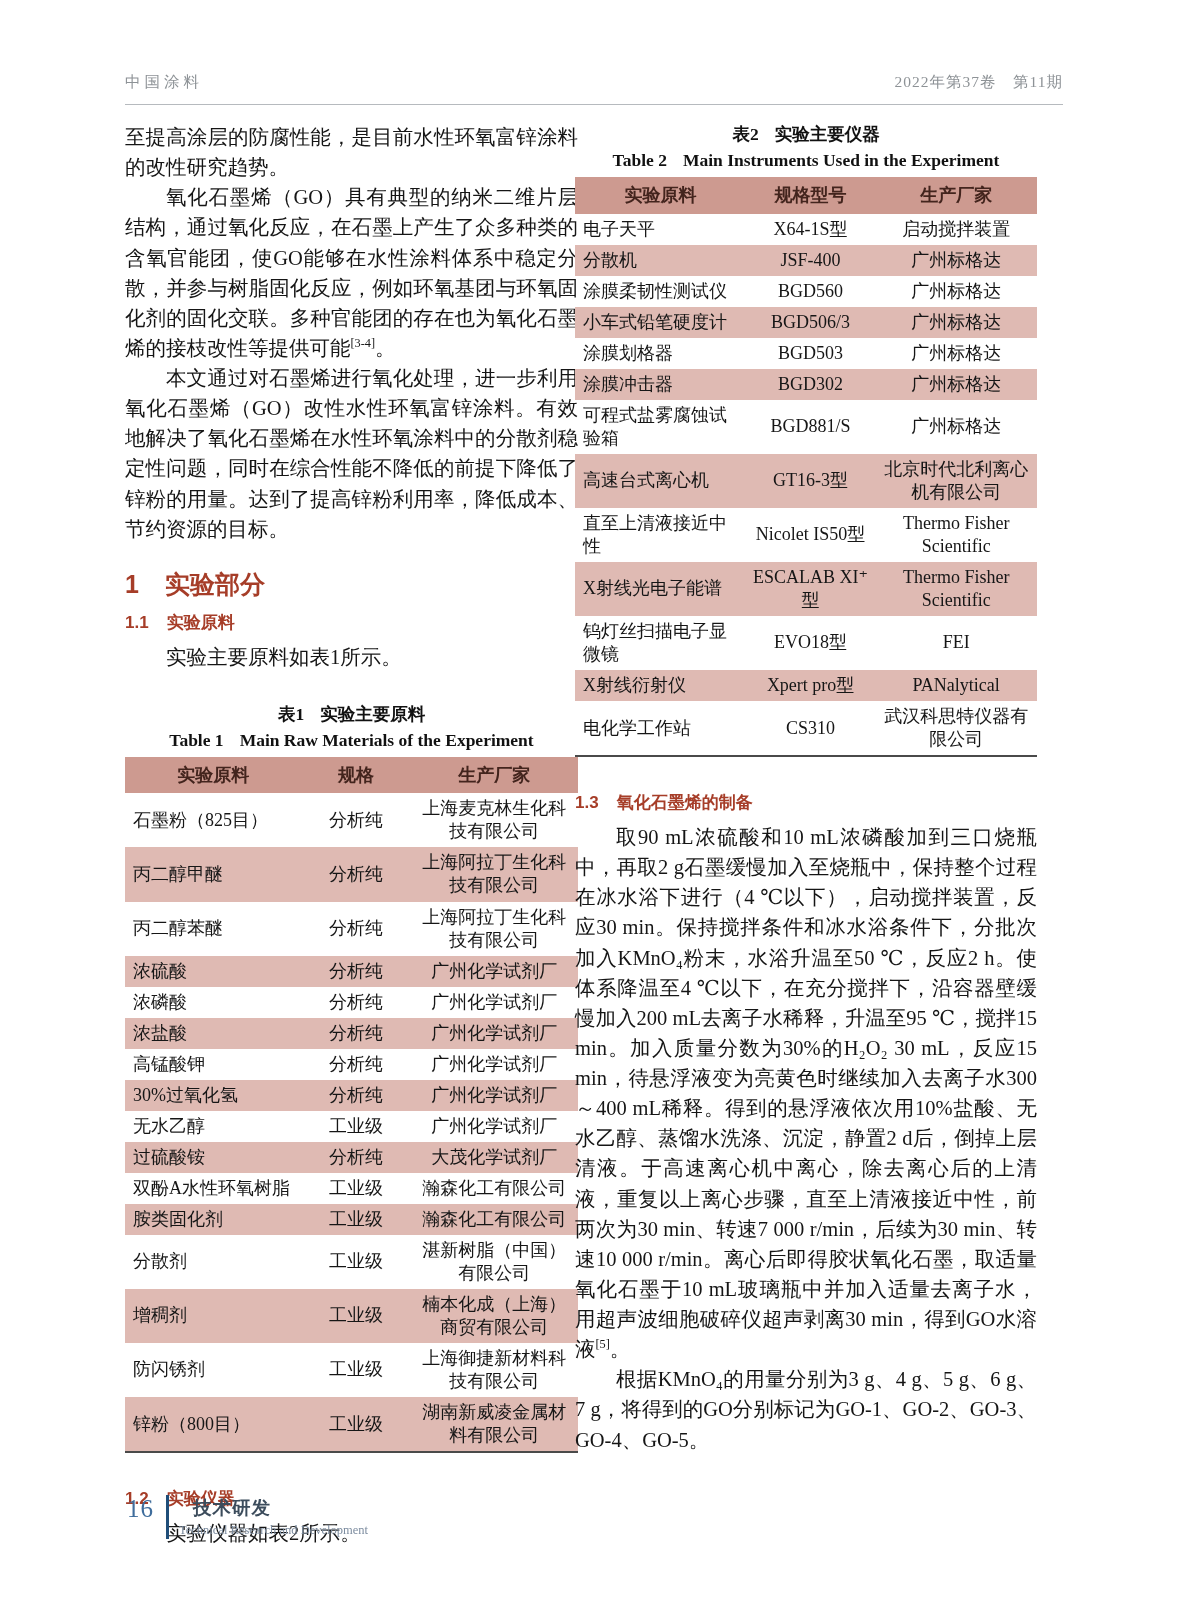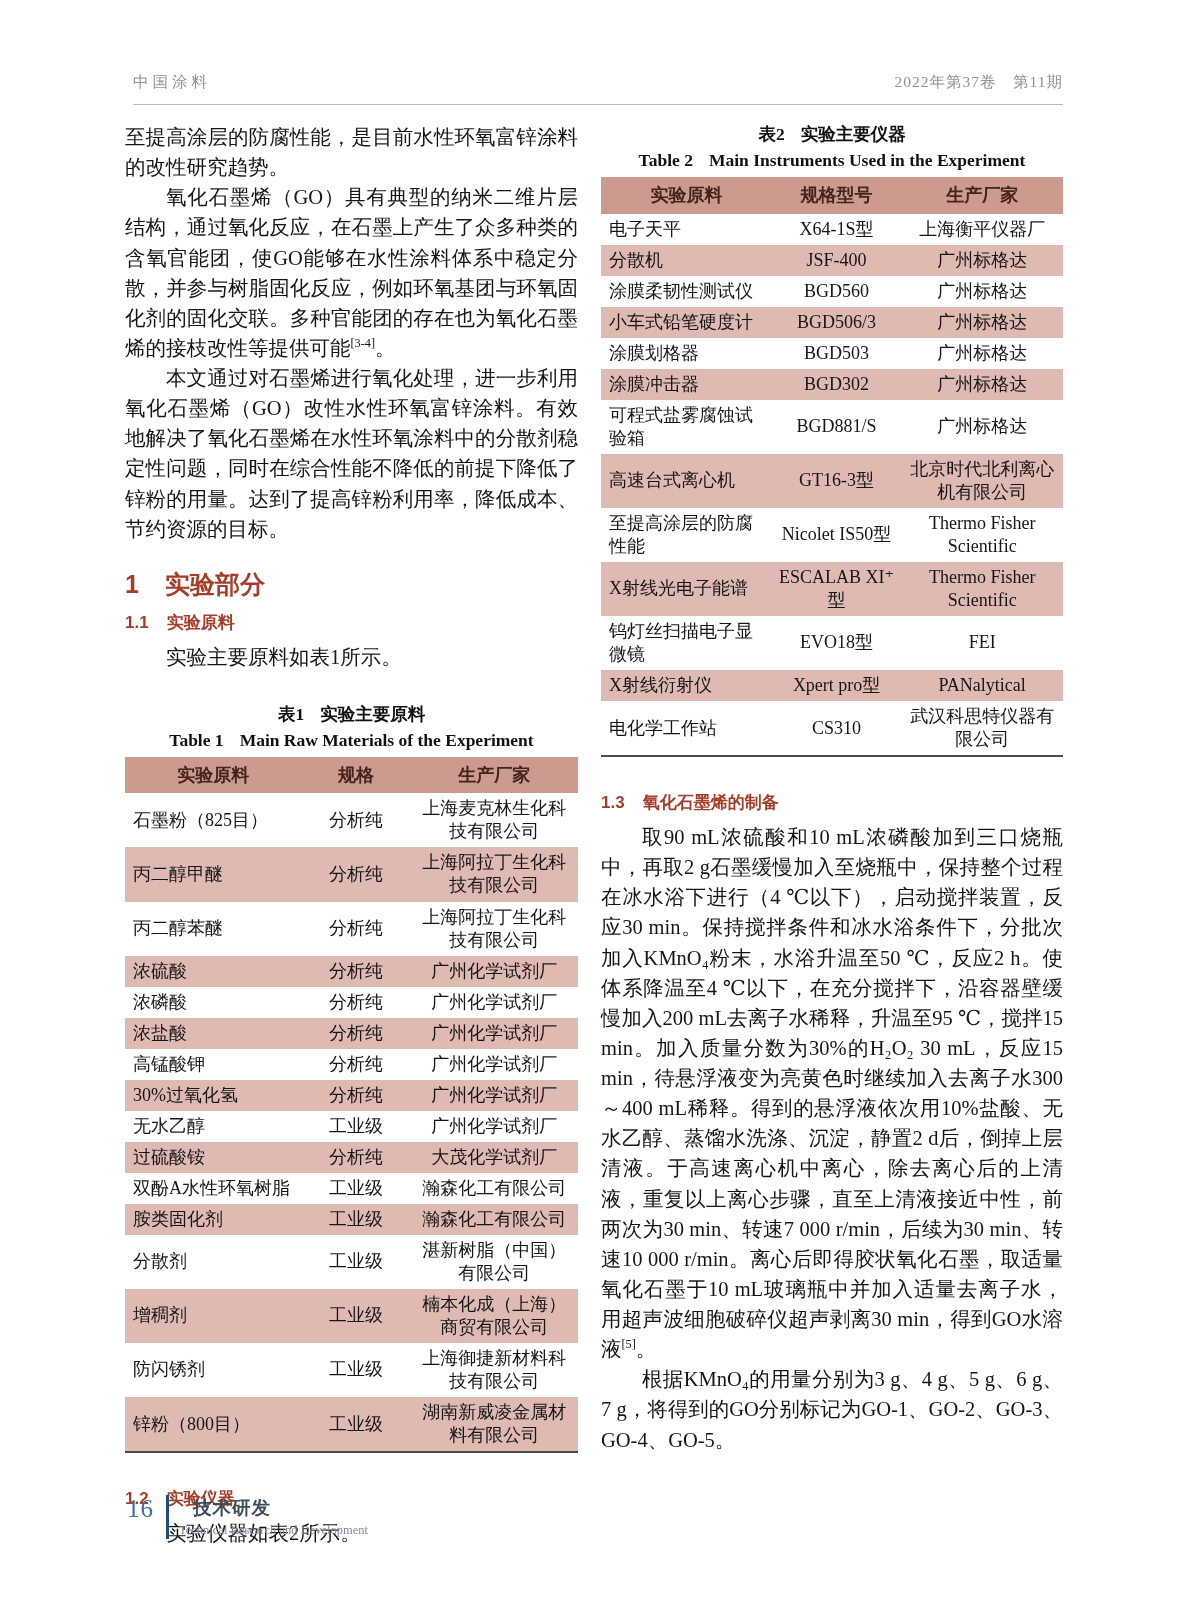--- a/index.html
+++ b/index.html
@@ -1,28 +1,28 @@
 <!DOCTYPE html>
 <html><head>
 <meta charset="utf-8">
 <style>
   html,body{margin:0;padding:0;}
   body{width:1187px;height:1600px;background:#f5f5f3;}
   .page{position:relative;width:1187px;height:1600px;background:#ffffff;overflow:hidden;
         font-family:"Liberation Serif","DejaVu Serif",serif;color:#1c1c1c;}
   
-  .pageheader{position:absolute;left:133px;right:124px;top:72px;display:flex;
+  .pageheader{position:absolute;left:125px;right:124px;top:72px;display:flex;
        justify-content:space-between;align-items:flex-end;padding-bottom:11px;
        border-bottom:1px solid #b6babe;color:#8d9296;font-size:15.5px;}
   .journal{letter-spacing:4px;}
   .issue{letter-spacing:1px;}
   
   .col{position:absolute;top:122px;}
   .col-left{left:125px;width:453px;}
-  .col-right{left:601px;width:462px;}
+  .col-right{left:575px;width:462px;}
   p.body{font-size:20.5px;line-height:1.47;text-align:justify;margin:0;color:#151515;}
   p.indent{text-indent:2em;}
   sup.ref{font-size:0.60em;vertical-align:super;line-height:0;}
   
   h2.sec1{margin:24px 0 10px 0;font-family:"Liberation Sans","DejaVu Sans",sans-serif;
        font-weight:bold;font-size:25px;color:#a63d28;}
   h2.sec1 .num{margin-right:26px;}
   h3.sec2{margin:8px 0 8px 0;font-family:"Liberation Sans","DejaVu Sans",sans-serif;
        font-weight:bold;font-size:17px;color:#a63d28;}
   h3.sec2 .num{margin-right:18px;}
@@ -188,21 +188,21 @@
             <tr>
               <th>实验原料</th>
               <th>规格型号</th>
               <th>生产厂家</th>
             </tr>
           </thead>
           <tbody>
             <tr>
               <td>电子天平</td>
               <td>X64-1S型</td>
-              <td>上海衡平仪器厂</td>
+              <td>启动搅拌装置</td>
             </tr>
             <tr>
               <td>分散机</td>
               <td>JSF-400</td>
               <td>广州标格达</td>
             </tr>
             <tr>
               <td>涂膜柔韧性测试仪</td>
               <td>BGD560</td>
               <td>广州标格达</td>
@@ -226,21 +226,21 @@
               <td>可程式盐雾腐蚀试验箱</td>
               <td>BGD881/S</td>
               <td>广州标格达</td>
             </tr>
             <tr>
               <td>高速台式离心机</td>
               <td>GT16-3型</td>
               <td>北京时代北利离心机有限公司</td>
             </tr>
             <tr>
-              <td>至提高涂层的防腐性能</td>
+              <td>直至上清液接近中性</td>
               <td>Nicolet IS50型</td>
               <td>Thermo Fisher Scientific</td>
             </tr>
             <tr>
               <td>X射线光电子能谱</td>
               <td>ESCALAB XI⁺型</td>
               <td>Thermo Fisher Scientific</td>
             </tr>
             <tr>
               <td>钨灯丝扫描电子显微镜</td>

